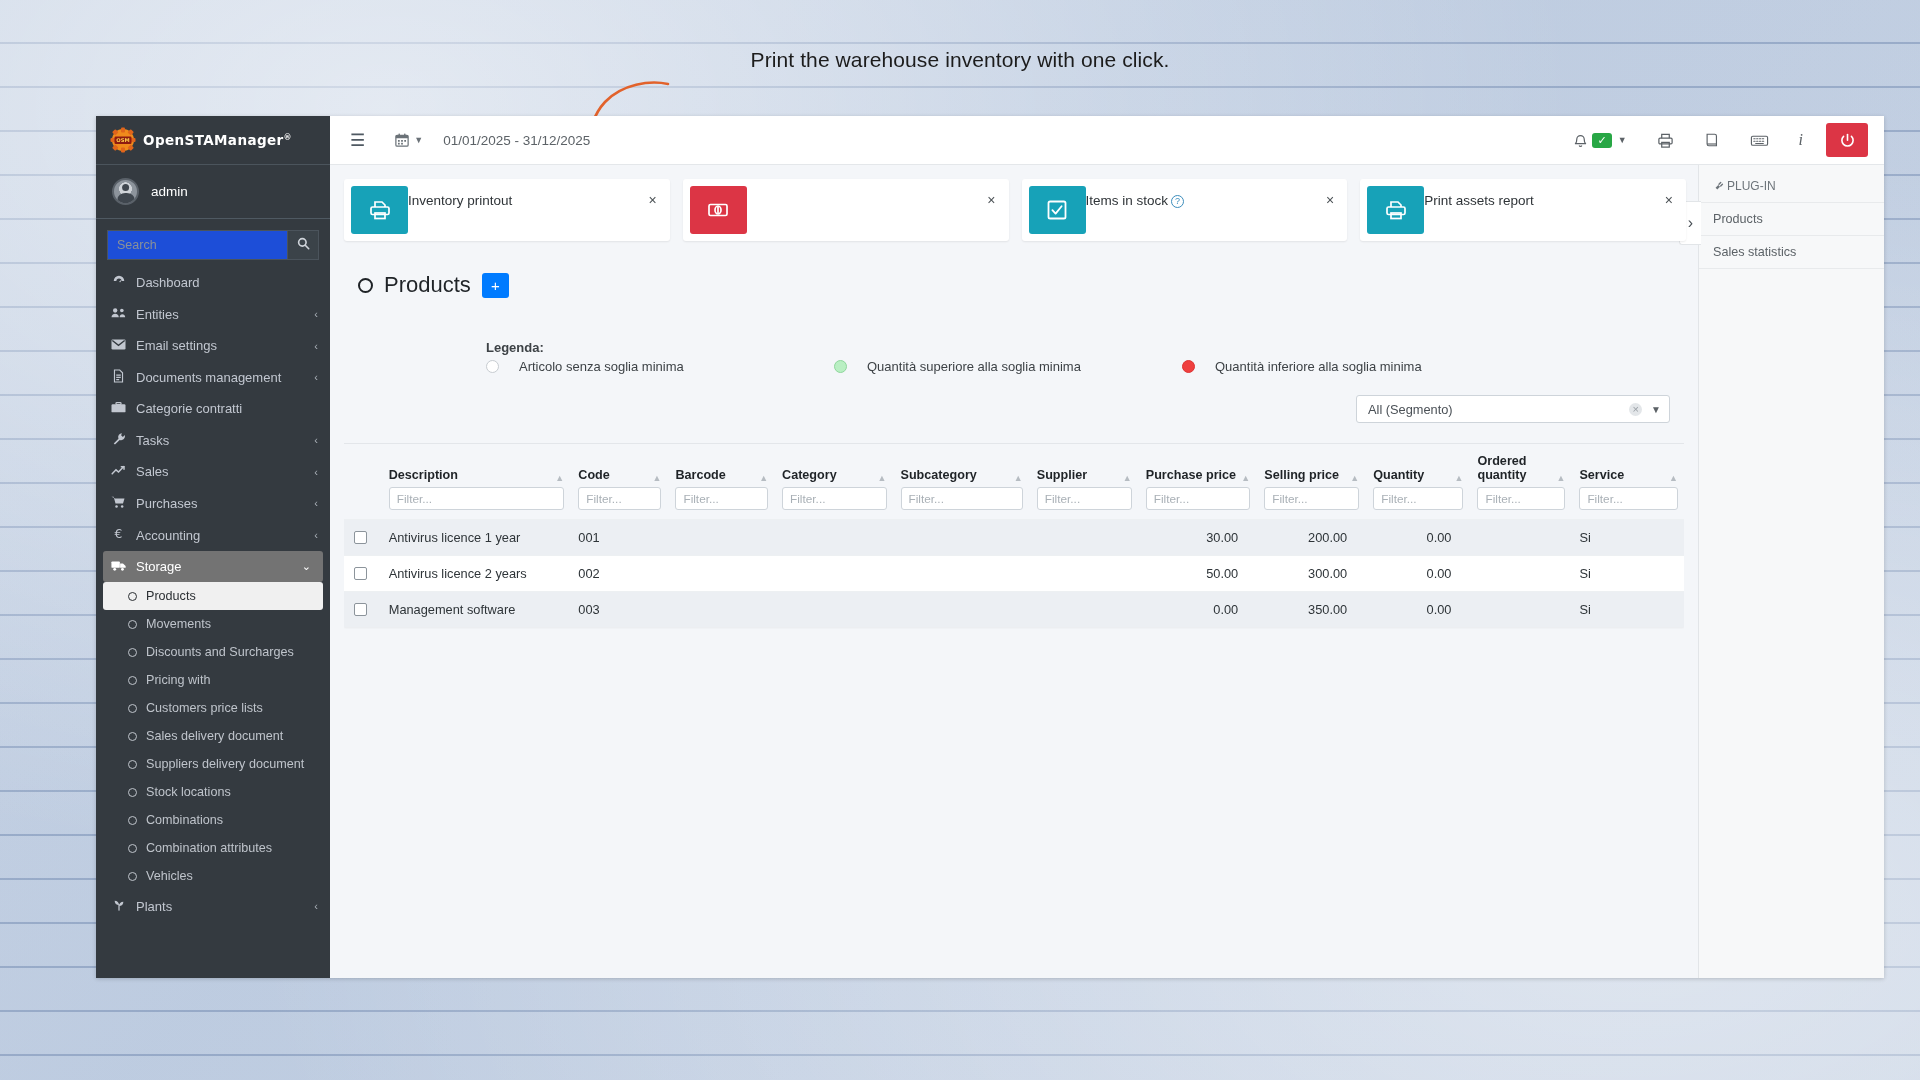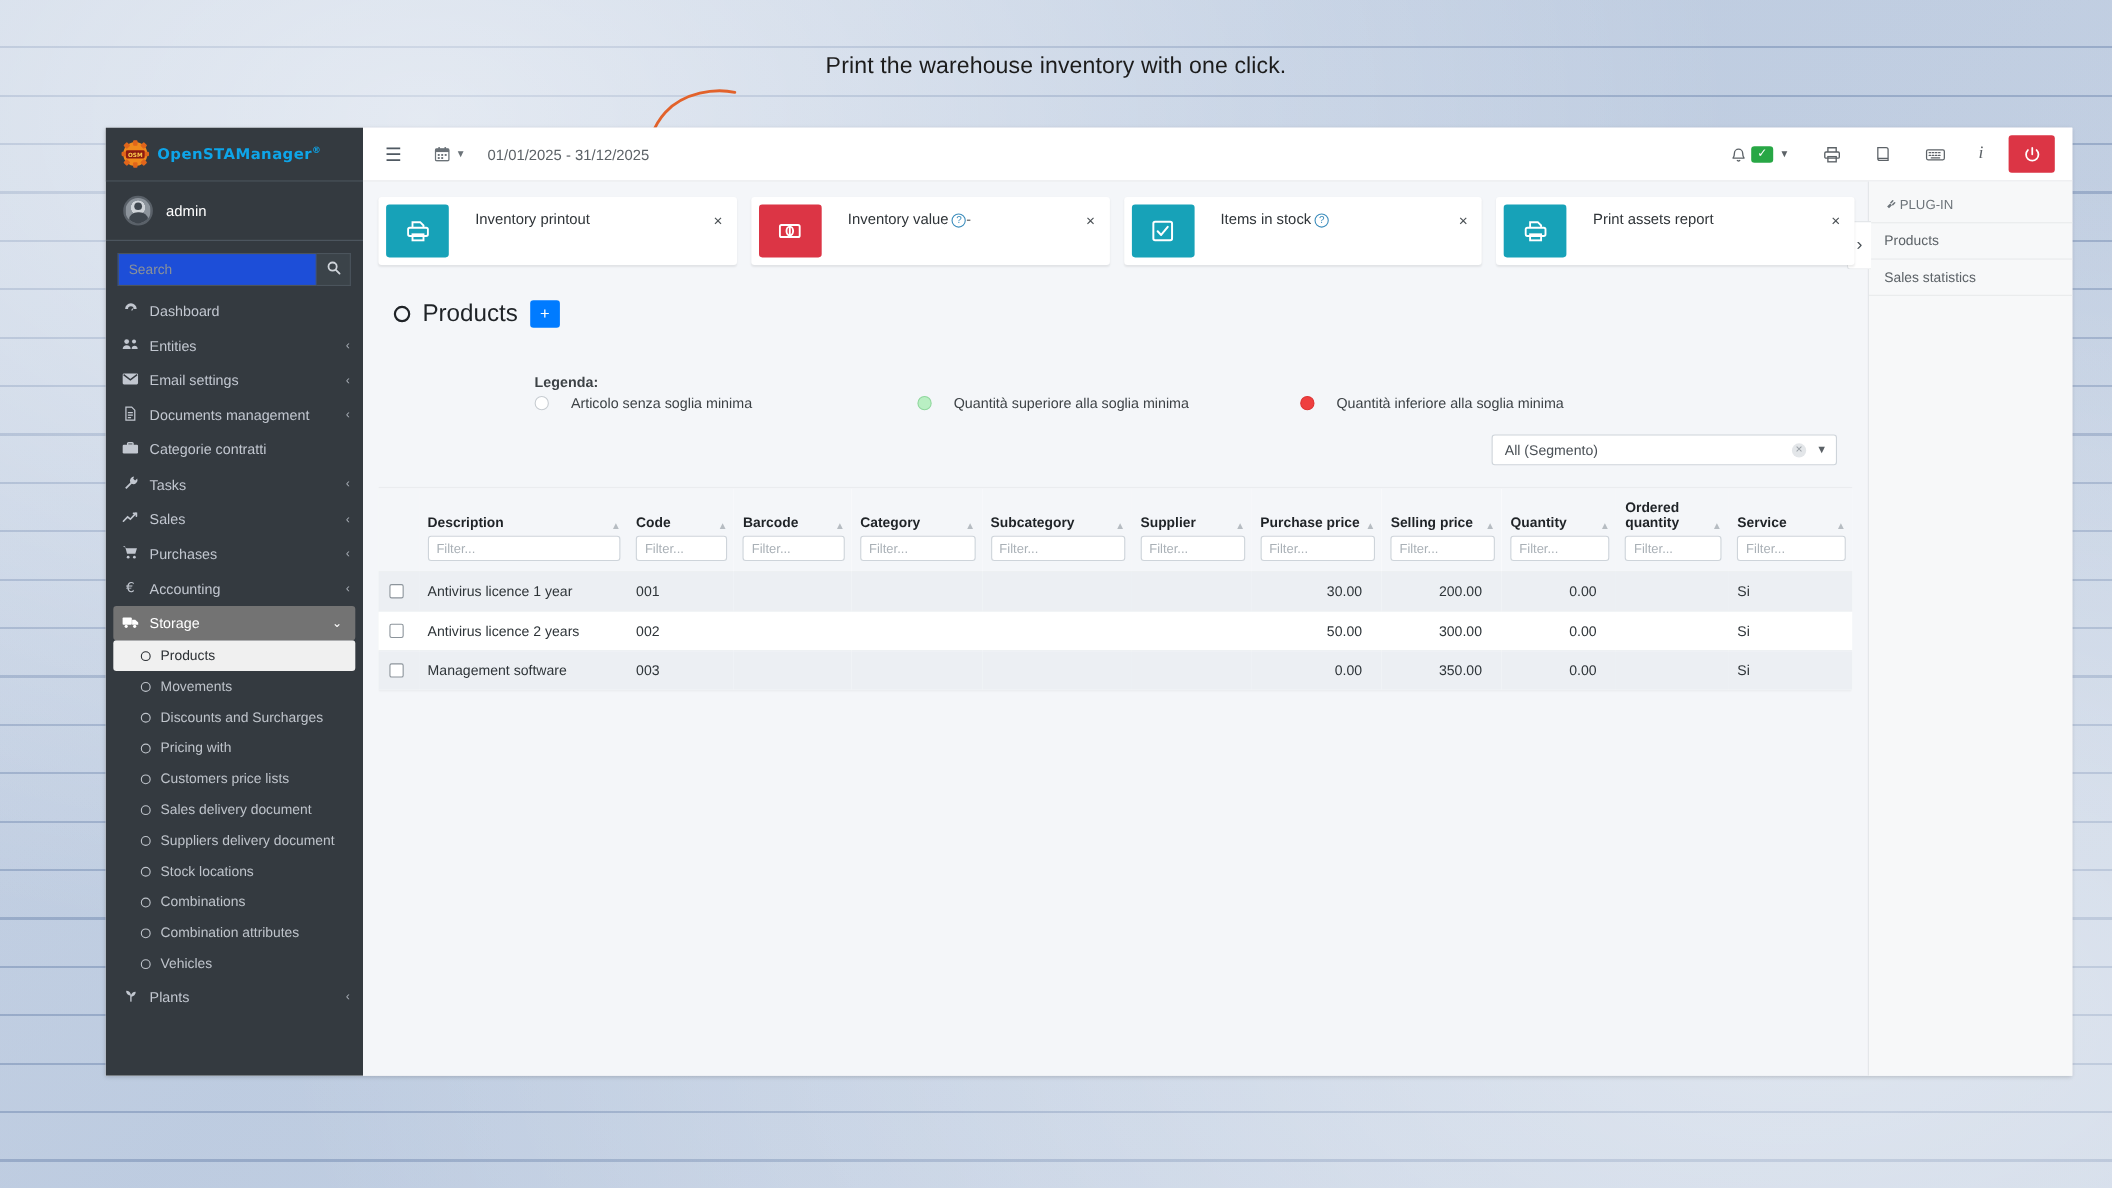--- a/index.html
+++ b/index.html
@@ -59,21 +59,21 @@
     border-bottom: 1px solid #4b545c;
     background: #343a40;
   }
   #brand .logo {
     width: 26px; height: 26px; flex: 0 0 26px; position: relative;
   }
   #brand .logo svg { display:block; }
   #brand .wordmark {
     font-family: "DejaVu Sans", sans-serif;
     font-size: 13.5px; font-weight: 700; letter-spacing: .4px;
-    color: #0ea5e9;
+    color: #ffffff;
   }
   #brand .wordmark sup { font-size: 8px; vertical-align: super; }
 
   #userpanel {
     display: flex; align-items: center; gap: 12px;
     padding: 13px 14px 13px 16px;
     border-bottom: 1px solid #4f5962;
   }
   #userpanel .avatar {
     width: 27px; height: 27px; border-radius: 50%;
@@ -191,21 +191,21 @@
   .card {
     flex:1; background:#fff; border-radius:3px;
     box-shadow:0 1px 2px rgba(0,0,0,.08);
     display:flex; align-items:stretch; min-height:62px; position:relative;
   }
   .card .cicon {
     width:57px; margin:7px 0 7px 7px; border-radius:3px;
     display:flex; align-items:center; justify-content:center;
     color:#fff; font-size:22px; flex:0 0 57px;
   }
-  .card .cbody { flex:1; padding: 12px 30px 10px 24px; }
+  .card .cbody { flex:1; padding: 12px 30px 10px 0; }
   .card .ctitle { font-size:13.5px; color:#2f3438; line-height:1.25; }
   .card .cvalue { font-size:13px; color:#555; margin-top:9px; }
   .card .help {
     display:inline-flex; width:13px;height:13px;border-radius:50%;
     border:1px solid #3c8dbc; color:#3c8dbc; font-size:9px;
     align-items:center; justify-content:center; margin-left:3px; vertical-align:1px;
   }
   .card .cclose {
     position:absolute; right:13px; top:14px; color:#4c5256;
     font-size:14px; cursor:pointer; line-height:1;
@@ -558,21 +558,20 @@
           <span class="cclose">×</span>
         </div>
         <div class="card">
           <span class="cicon" style="background:#dc3545">
             <svg width="24" height="24" viewBox="0 0 24 24" fill="none" stroke="#fff" stroke-width="1.7">
               <rect x="3" y="6.5" width="18" height="11" rx="1.5"></rect>
               <ellipse cx="12" cy="12" rx="3" ry="4"></ellipse>
               <path d="M12 8.2v7.6"></path>
             </svg>
           </span>
-          <span class="cbody"><span class="ctitle"><span>Inventory value</span><span class="help">?</span></span><span class="cvalue">-</span></span>
           <span class="cclose">×</span>
         </div>
         <div class="card">
           <span class="cicon" style="background:#17a2b8">
             <svg width="24" height="24" viewBox="0 0 24 24" fill="none" stroke="#fff" stroke-width="1.8">
               <rect x="3.5" y="3.5" width="17" height="17" rx="1.6"></rect>
               <path d="M7.4 12.2l3.2 3.4 6-7.4" stroke-linecap="round" stroke-linejoin="round"></path>
             </svg>
           </span>
           <span class="cbody"><span class="ctitle"><span>Items in stock</span><span class="help">?</span></span></span>

